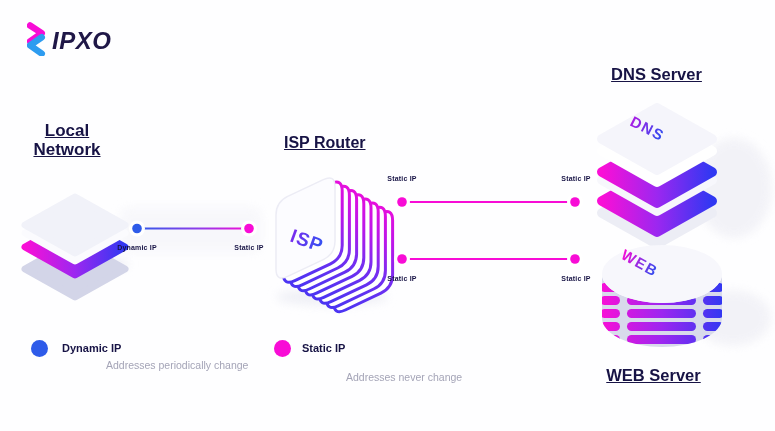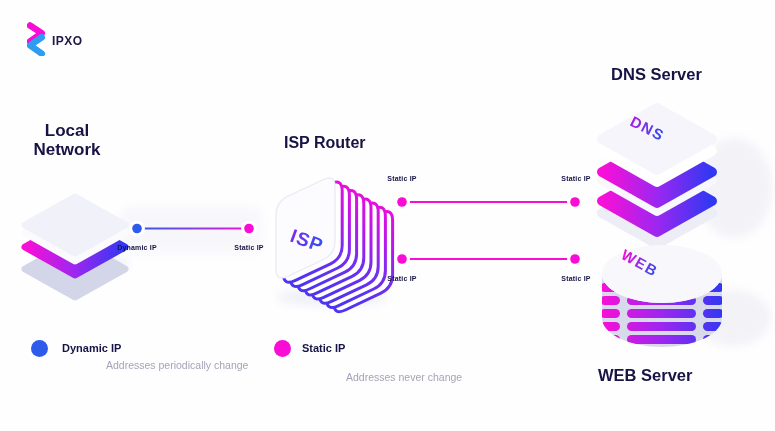--- a/index.html
+++ b/index.html
@@ -2,33 +2,33 @@
 <html><head>
 <meta charset="utf-8">
 <style>
   * { margin:0; padding:0; box-sizing:border-box; }
   html,body { width:775px; height:431px; background:#ffffff; overflow:hidden;
               font-family:"Liberation Sans", sans-serif; }
   .stage { position:relative; width:775px; height:431px; background:#fefeff; }
   svg.scene { position:absolute; left:0; top:0; }
   svg text { font-family:"Liberation Sans", sans-serif; font-weight:700; }
 
-  .abs { position:absolute; }
+  .abs { position:absolute;text-decoration:underline; }
   .node-title { color:#171345; font-weight:700; line-height:19px; }
   .t-local   { left:12px;  top:121px; width:110px; text-align:center; font-size:17px; }
   .t-isp     { left:284px; top:133px; font-size:16px; }
   .t-dns     { left:601px; top:65px;  width:111px; text-align:center; font-size:16.5px; }
-  .t-web     { left:598px; top:366px; width:111px; font-size:16.5px; }
+  .t-web     { left:598px; top:366px; width:111px; text-align:center; font-size:16.5px; }
 
   .mini-label { position:absolute; width:80px; text-align:center; font-size:7px;
                 font-weight:700; color:#171345; letter-spacing:.2px; line-height:8px; }
 
   .logo { position:absolute; left:27px; top:22px; display:flex; align-items:center; }
-  .logo-word { margin-left:6px; font-size:12px; font-weight:700; color:#1F1747;
-               letter-spacing:.5px; padding-top:3px; }
+  .logo-word { margin-left:6px; font-size:24px; font-weight:700; color:#1F1747;
+               letter-spacing:.5px; padding-top:3px;font-style:italic; }
 
   .legend-dot { position:absolute; width:17px; height:17px; border-radius:50%; }
   .dot-dynamic { left:31px;  top:340px; background:#2E5BE9; }
   .dot-static  { left:274px; top:340px; background:#F80CD6; }
   .legend-title { position:absolute; font-size:11px; font-weight:700; color:#171345; }
   .legend-desc  { position:absolute; font-size:10.5px; color:#A4A4B7;margin-left:44px; }
   .lt-dynamic { left:62px;  top:342px; }
   .ld-dynamic { left:62px;  top:359px; }
   .lt-static  { left:302px; top:342px; }
   .ld-static  { left:302px; top:371px; }

